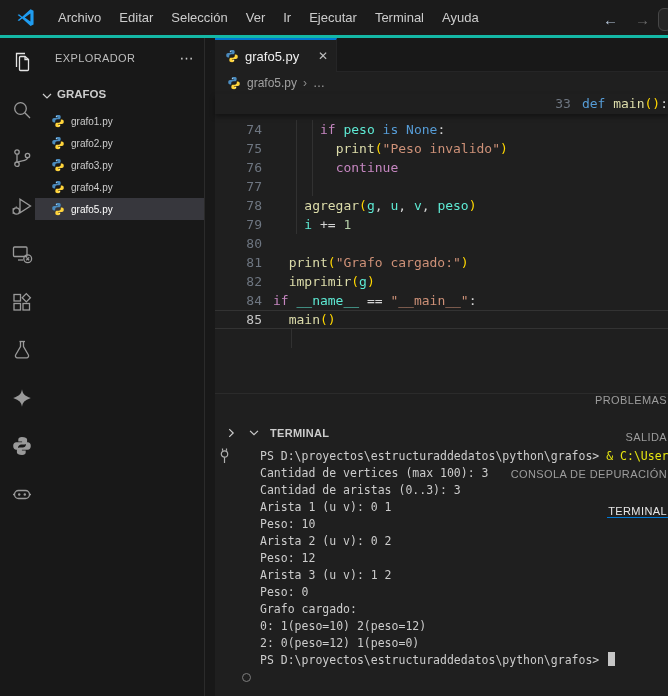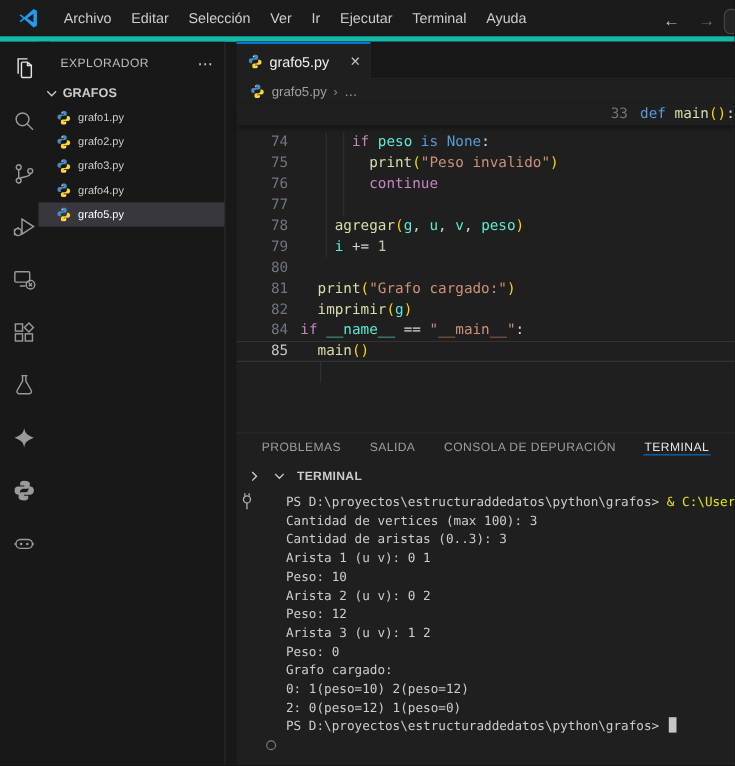--- a/index.html
+++ b/index.html
@@ -2,42 +2,42 @@
 <html style="--accent: #0078d4; --term-yellow: #e5e510; --selection: #37373d;"><head>
 <meta charset="utf-8">
 <style>
   html,body{margin:0;padding:0;background:#101010;}
   #app{position:relative;width:668px;height:696px;background:#181818;overflow:hidden;
        font-family:"Liberation Sans",sans-serif;color:#cccccc;}
   svg{display:block}
 
   
   #titlebar{position:absolute;left:0;top:0;width:668px;height:38px;background:#1b1b1b;
-            display:flex;align-items:center;box-sizing:border-box;border-bottom:5px solid #14b8a6;}
+            display:flex;align-items:center;box-sizing:border-box;border-bottom:3px solid #14b8a6;}
   #logo{margin:0 13px 0 15px;}
   .menu-item{font-size:13px;color:#cccccc;padding:0 9px;height:100%;display:flex;align-items:center;cursor:default;}
   #nav-arrows{position:absolute;right:18px;top:0;height:38px;display:flex;align-items:center;gap:17px;font-size:15px;}
   #nav-back{color:#b6c6da;} #nav-fwd{color:#6a6a6a;}
   #cmd-center-sliver{position:absolute;right:-4px;top:8px;width:12px;height:21px;border:1px solid #474747;border-radius:6px;background:#252525;}
 
   
   #activitybar{position:absolute;left:0;top:38px;width:45px;height:658px;background:#181818;
                box-sizing:border-box;border-right:1px solid #2b2b2b;}
   .act-item{width:44px;height:48px;display:flex;align-items:center;justify-content:center;}
   .act-item svg{stroke:#9a9a9a;fill:none;stroke-width:1.3;}
   .act-item.active svg{stroke:#e4e4e4;}
   .act-item .filled{fill:#9a9a9a;stroke:none;}
 
   
   #sidebar{position:absolute;left:35px;top:38px;width:170px;height:658px;background:#181818;
            box-sizing:border-box;border-right:1px solid #2b2b2b;}
   #sb-head{display:flex;align-items:center;height:24px;margin-top:8px;padding:0 10px 0 20px;
            font-size:11px;letter-spacing:.4px;color:#bdbdbd;}
   #sb-more{margin-left:auto;font-size:14px;color:#cccccc;cursor:pointer;}
-  #sb-section{display:flex;align-items:center;height:22px;margin-top:4px;padding-left:4px;
+  #sb-section{display:flex;align-items:flex-start;height:22px;margin-top:18px;padding-left:4px;
               font-size:11.5px;font-weight:bold;color:#cccccc;gap:2px;}
   .file-row{display:flex;align-items:center;height:22px;padding-left:16px;gap:6px;font-size:10px;color:#cccccc;cursor:pointer;}
   .file-row.selected{background:#37373d;color:#ffffff;}
 
   
   #editor{position:absolute;left:215px;top:38px;width:453px;height:355px;background:#1f1f1f;}
   #tabstrip{height:34px;background:#181818;border-bottom:1px solid #252526;display:flex;box-sizing:border-box;}
   #tab{width:122px;height:34px;box-sizing:border-box;background:#1f1f1f;border-top:2px solid var(--accent);
        border-right:1px solid #252526;display:flex;align-items:center;gap:6px;padding:0 8px 0 10px;
        font-size:13px;color:#f0f0f0;position:relative;z-index:1;}
@@ -53,21 +53,21 @@
   .ltxt{margin-left:11px;}
   .cline.cur{box-shadow:inset 0 1px 0 #333333,inset 0 -1px 0 #333333;}
   .cline.cur .lnum{color:#c6c6c6;}
   .tk-kw{color:#C586C0}.tk-kwb{color:#569CD6}.tk-var{color:#5eead4}.tk-fn{color:#DCDCAA}
   .tk-str{color:#CE9178}.tk-numl{color:#B5CEA8}.tk-pun{color:#d4d4d4}.tk-br{color:#ffd700}
   .guide{position:absolute;width:1px;background:#313131;}
 
   
   #panel{position:absolute;left:215px;top:393px;width:453px;height:303px;background:#1f1f1f;
          box-sizing:border-box;border-top:1px solid #2b2b2b;}
-  #ptabs{height:27px;display:flex;align-items:center;padding-left:22px;gap:24px;}
+  #ptabs{height:27px;display:flex;align-items:flex-end;padding-left:22px;gap:24px;flex-direction:column;}
   .ptab{font-size:11px;letter-spacing:.4px;color:#9d9d9d;display:flex;align-items:center;
         border-bottom:1px solid transparent;box-sizing:border-box;padding:0 1px;cursor:pointer;}
   .ptab.active{color:#e7e7e7;border-bottom-color:var(--accent);}
   #pheader{height:24px;display:flex;align-items:center;gap:9px;padding-left:9px;}
   #pheader .chev svg{stroke:#cccccc;fill:none;stroke-width:1.4;}
   #pheader-label{font-size:11px;font-weight:bold;color:#cccccc;letter-spacing:.3px;}
   #term{position:relative;height:252px;box-sizing:border-box;padding:3px 0 0 45px;
         font-family:"DejaVu Sans Mono","Liberation Mono",monospace;font-size:11.5px;line-height:17px;
         color:#cccccc;overflow:hidden;}
   .tline{white-space:pre;height:17px;}

